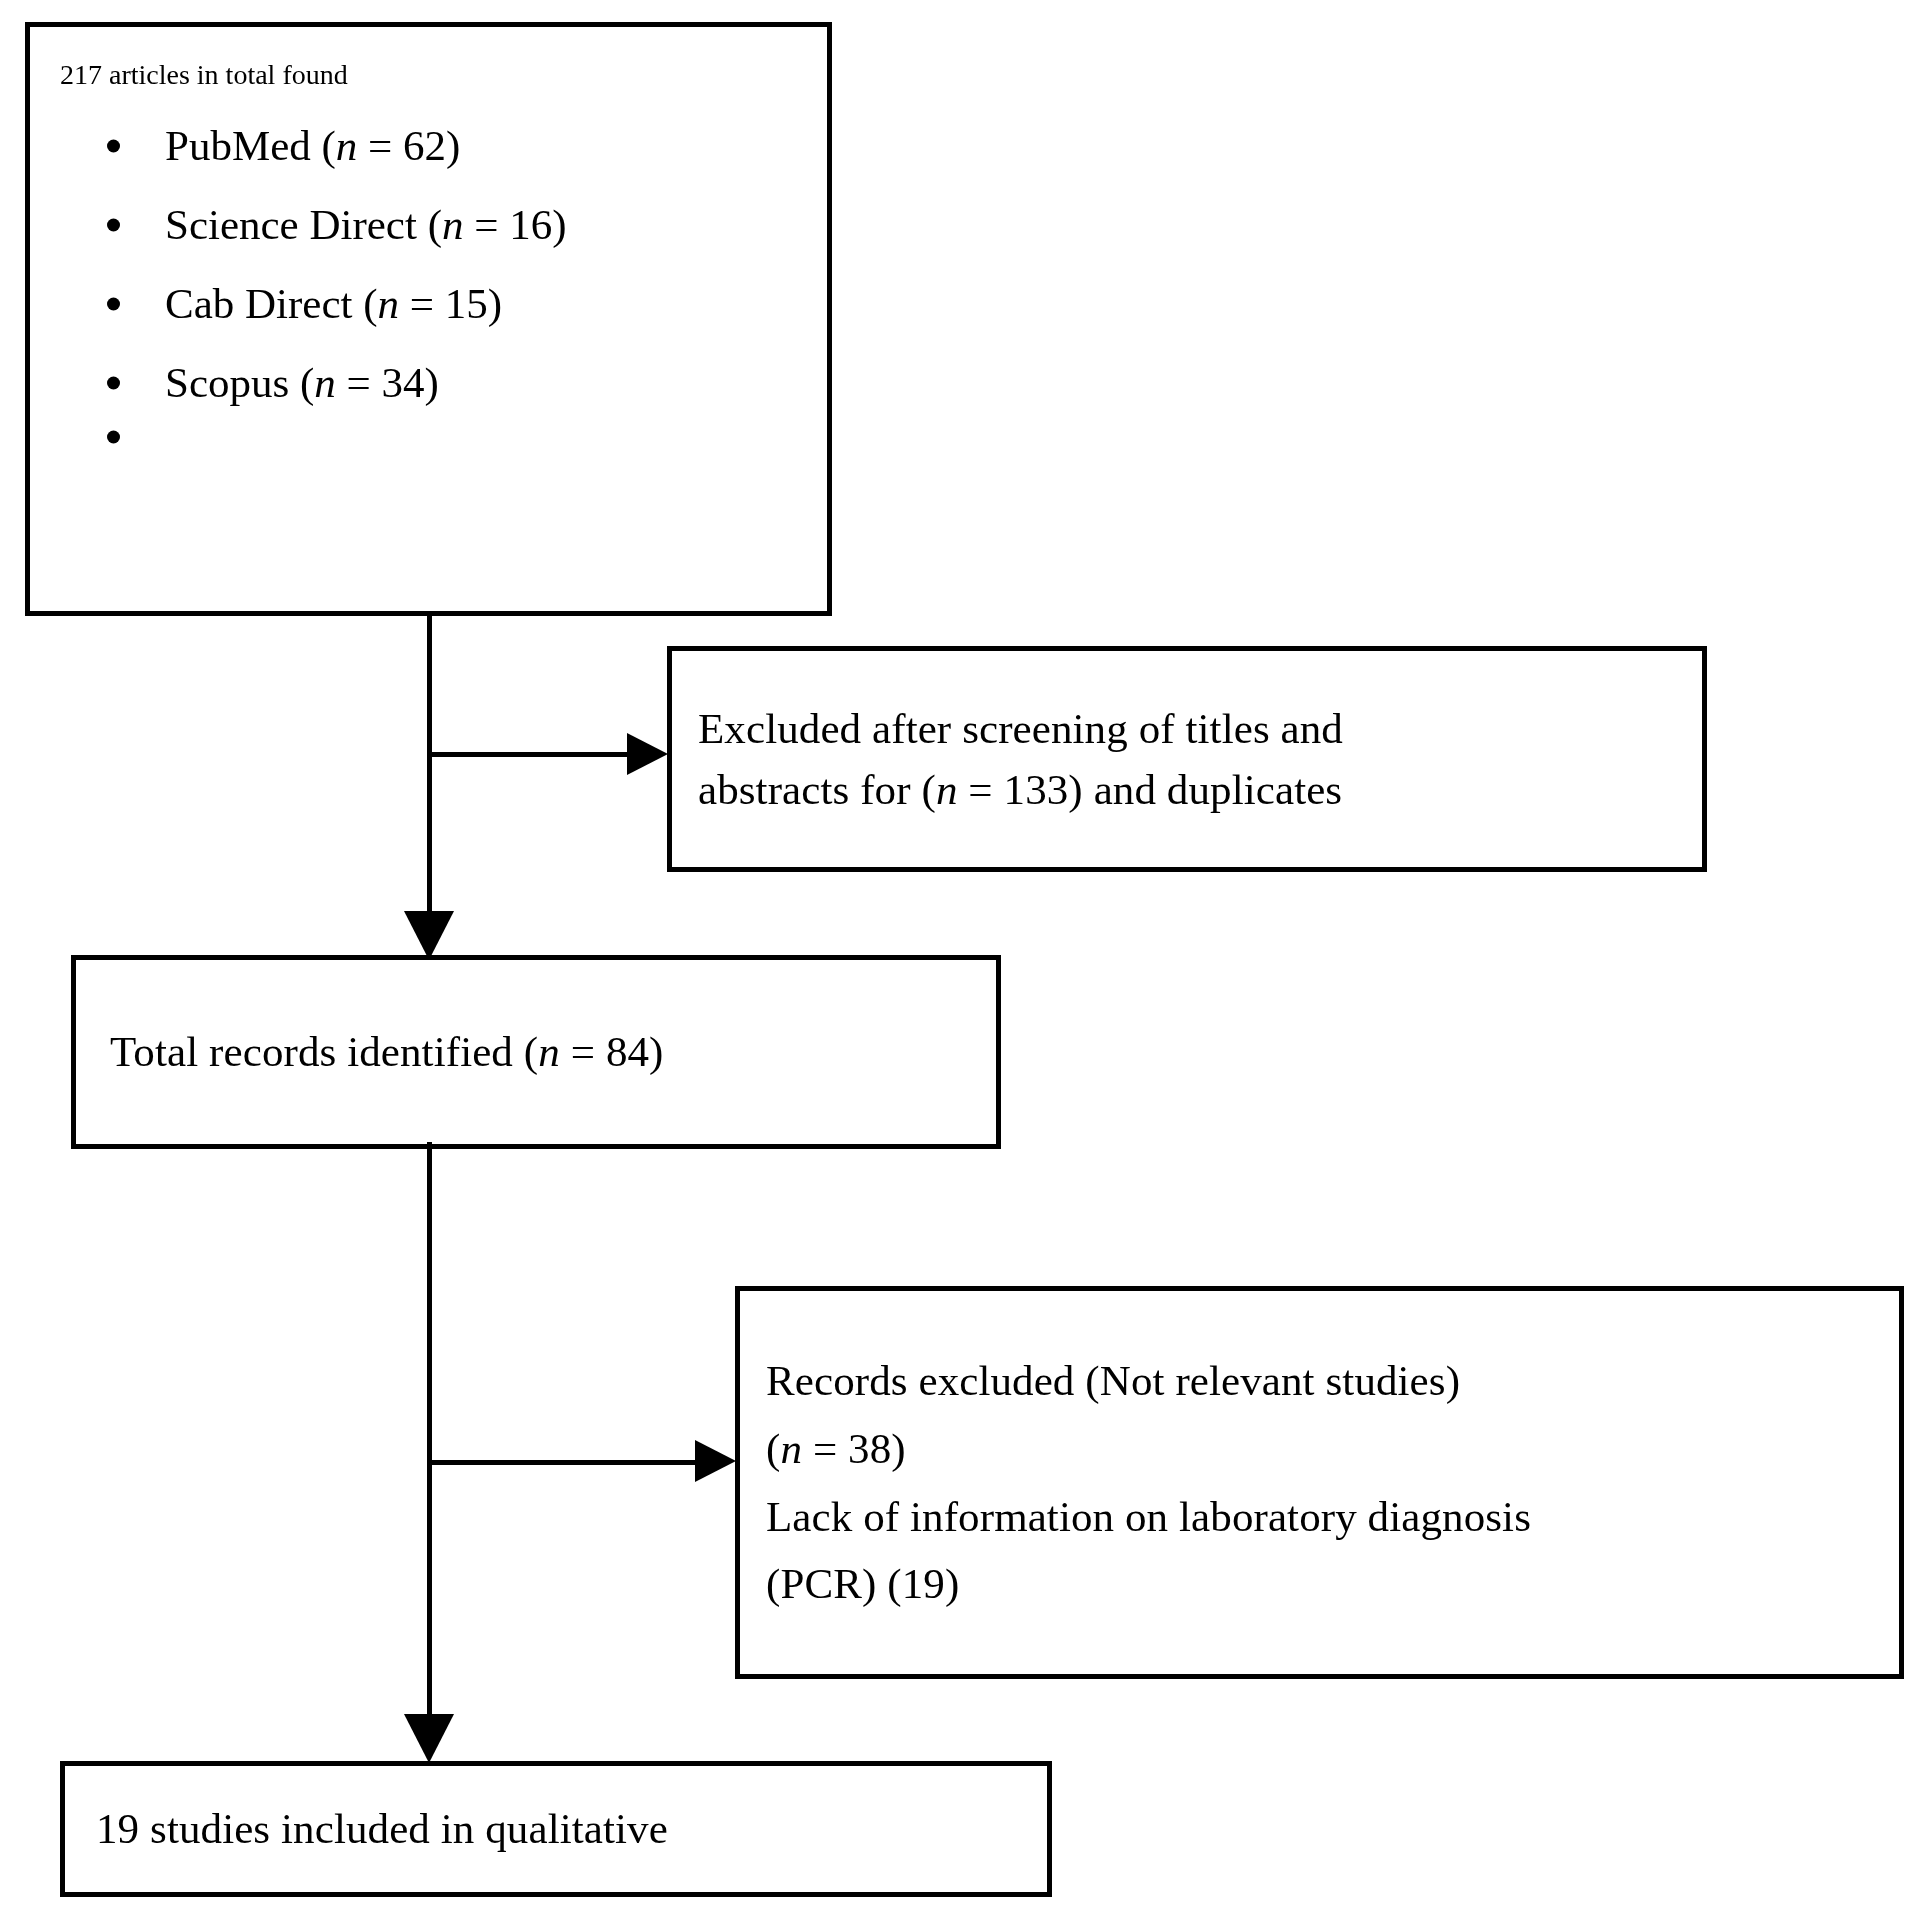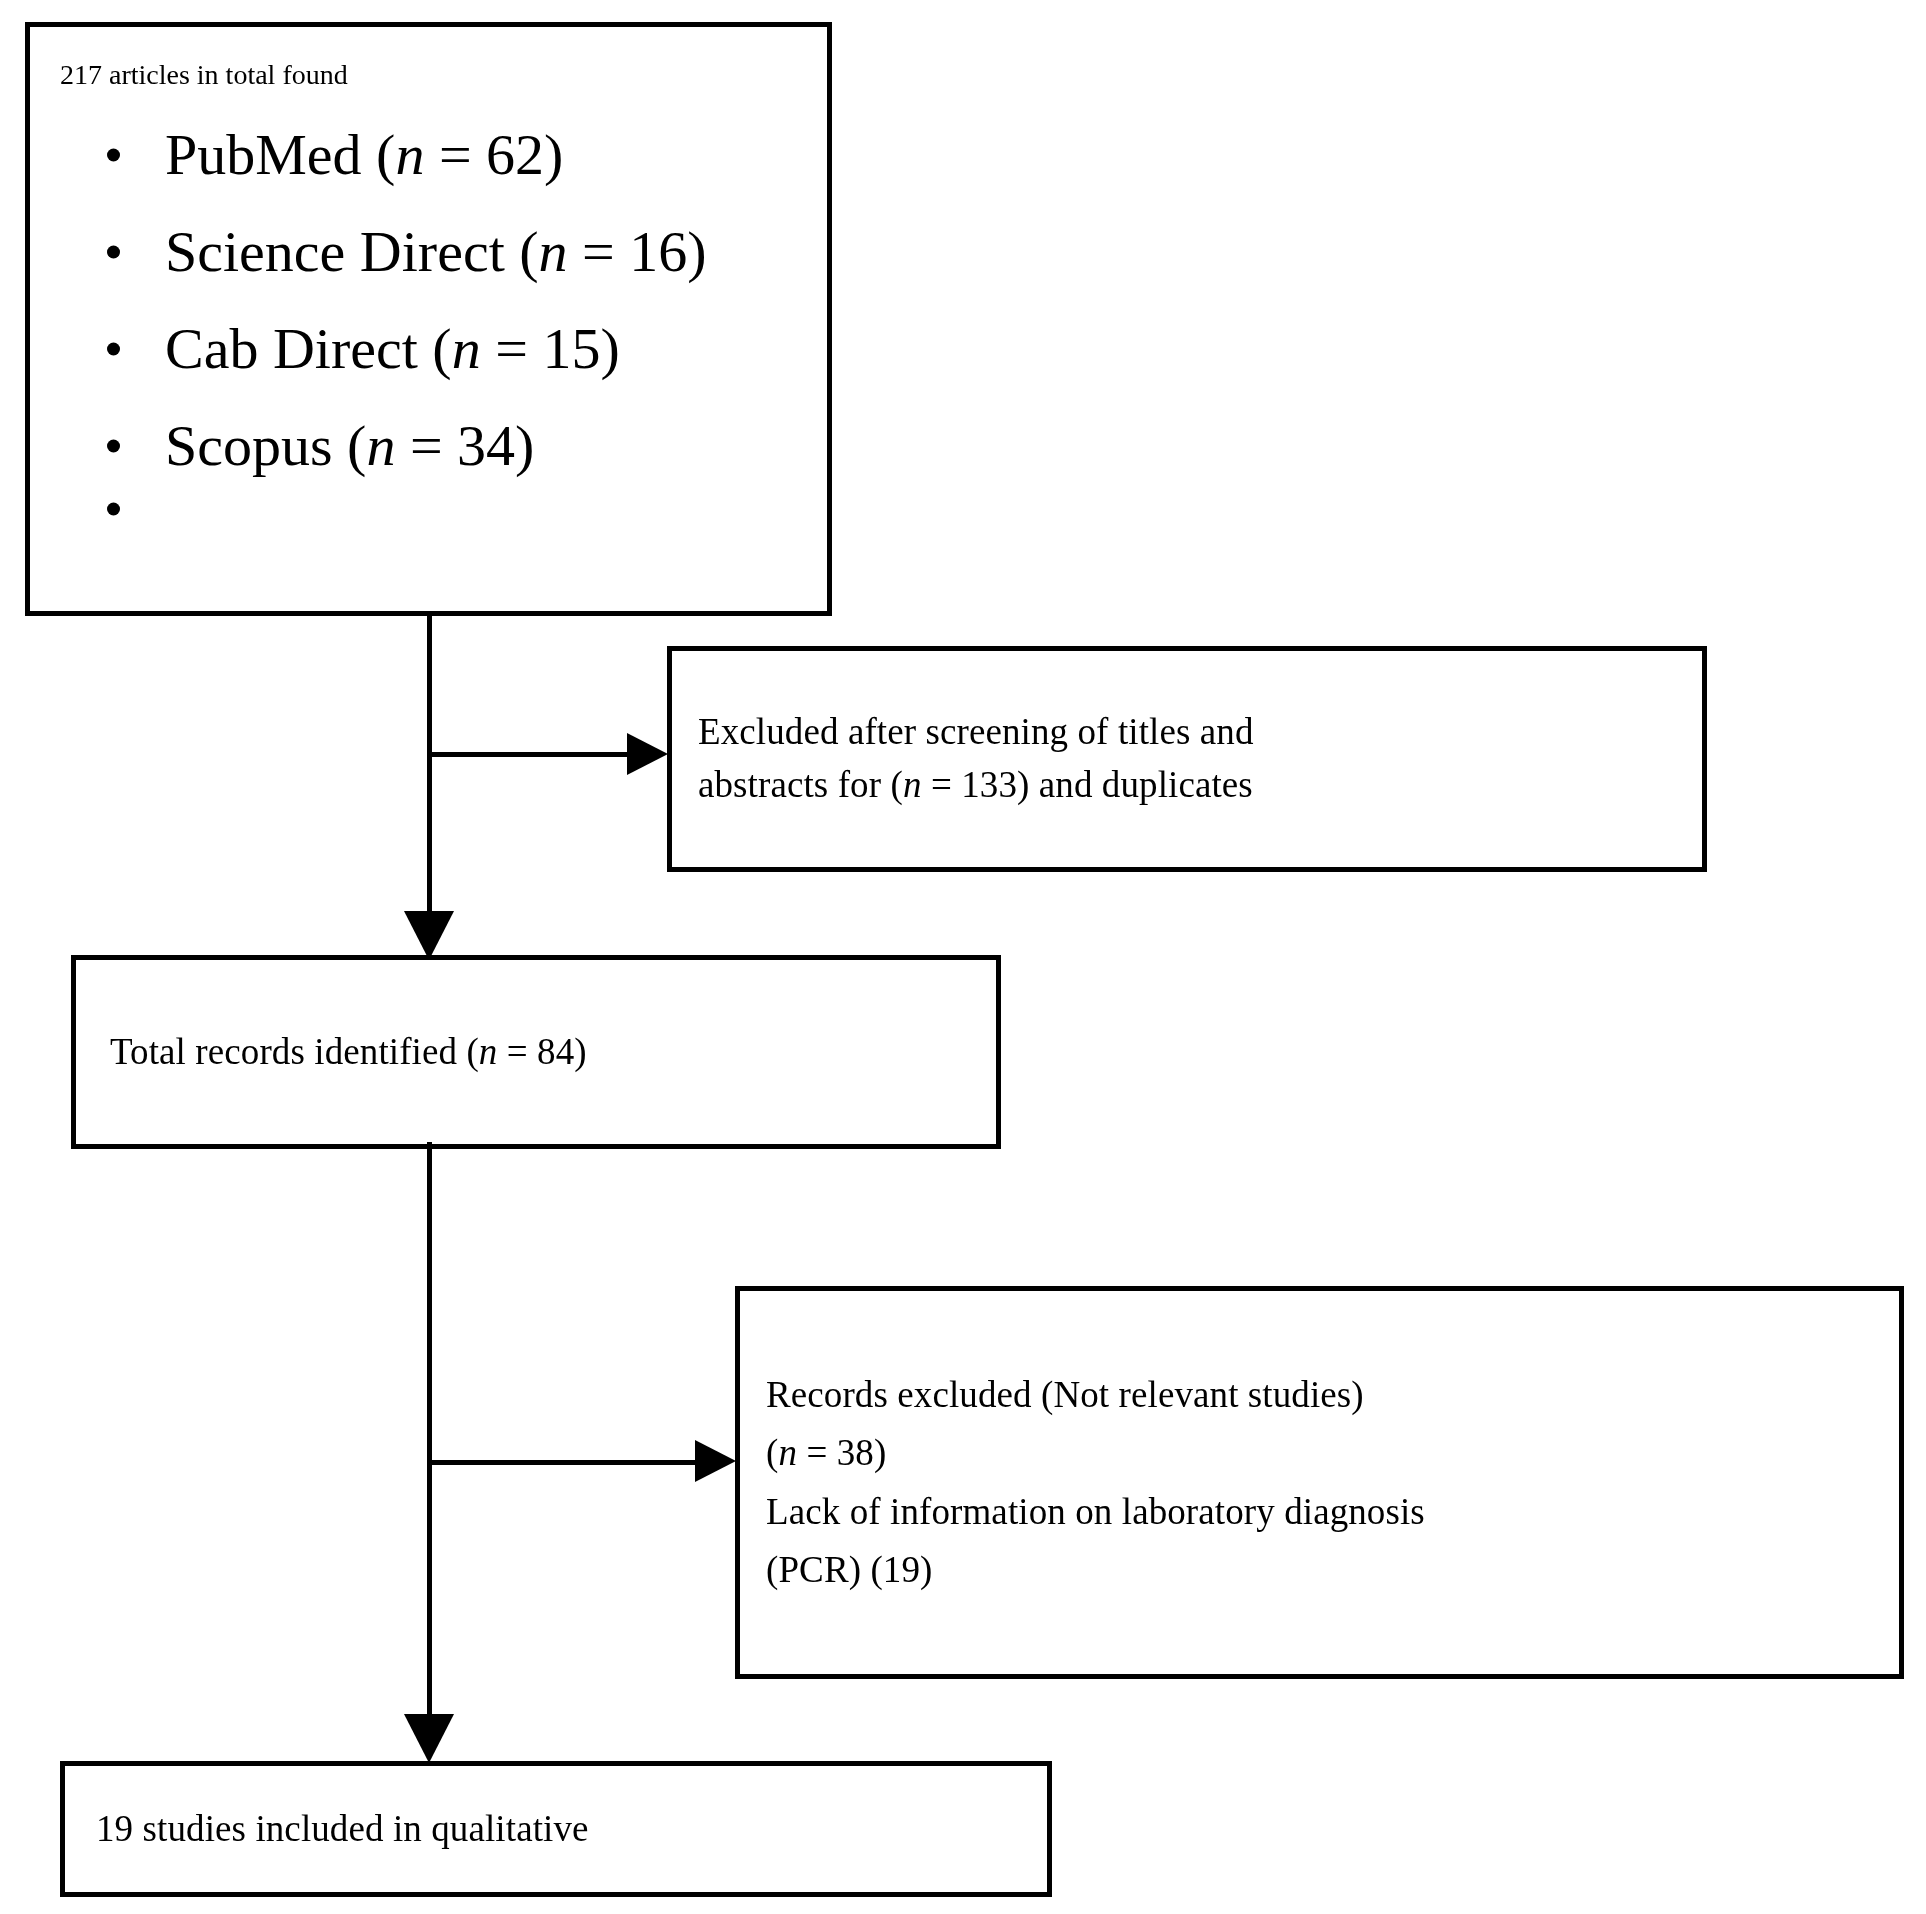--- a/index.html
+++ b/index.html
@@ -24,21 +24,21 @@
     box-sizing: border-box;
     border: 5.9px solid #000000;
     background: #ffffff;
     display: flex;
     flex-direction: column;
     justify-content: center;
   }
   .node.top-align { justify-content: flex-start; }
 
   .line {
-    font-size: 37px;
+    font-size: 43px;
     line-height: 1.02;
     white-space: nowrap;
     letter-spacing: 0.1px;
   }
 
   em.nvar {
     font-style: italic;
     font-family: "Liberation Serif", "DejaVu Serif", serif;
   }
 
@@ -52,21 +52,21 @@
     font-size: 28px;
     margin: 9.2px 0 0 30px;
   }
   #box-sources ul {
     list-style: none;
     margin: 0;
     padding: 0;
   }
   #box-sources li {
     position: relative;
-    font-size: 58px;
+    font-size: 43px;
     margin: 30px 0 0 0;
     padding-left: 135px;
     white-space: nowrap;
   }
   #box-sources li .bullet {
     position: absolute;
     left: 77px;
     top: 50%;
     transform: translateY(-50%);
     width: 13px; height: 13px;

